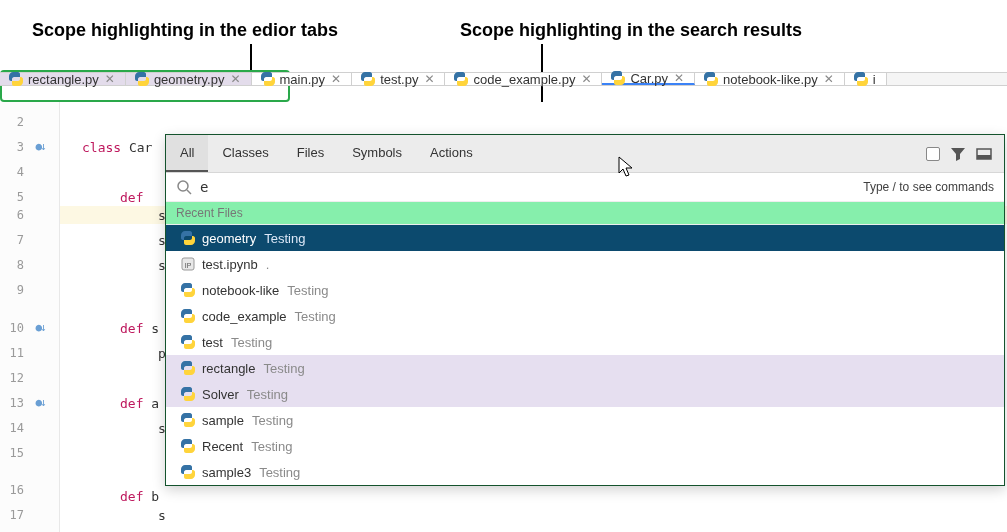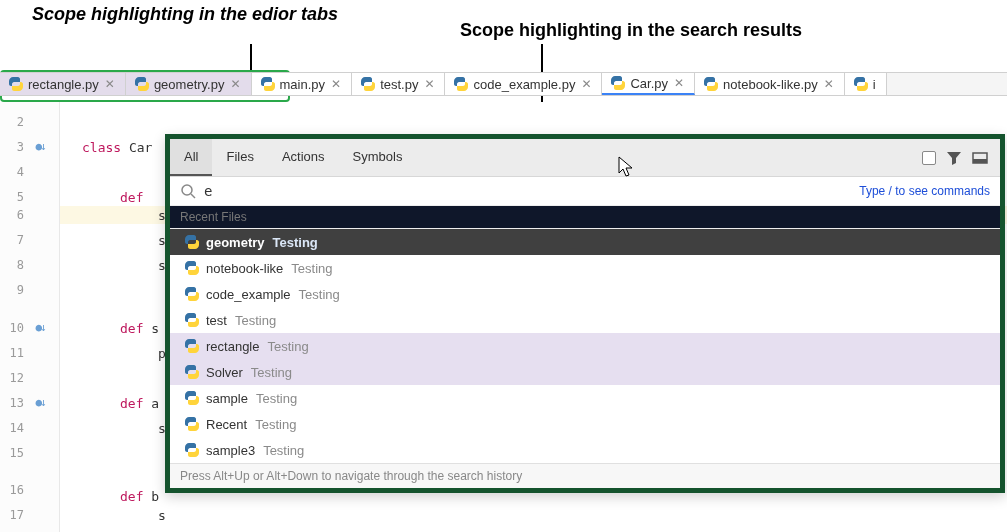--- a/index.html
+++ b/index.html
@@ -2,64 +2,64 @@
 <html><head>
 <meta charset="utf-8">
 <style>
   * { margin:0; padding:0; box-sizing:border-box; }
   body { font-family: -apple-system, "Segoe UI", Arial, sans-serif; font-size:13px; color:#222; background:#fff; width:1007px; height:532px; overflow:hidden; position:relative; }
   .annot-label { position:absolute; font-size:18px; font-weight:600; color:#000; }
   .annot-rect { position:absolute; border:2px solid #2aa84a; border-radius:4px; background:transparent; pointer-events:none; }
   .annot-line { position:absolute; width:2px; background:#000; pointer-events:none; }
 
   
-  .tabbar { position:absolute; top:72px; left:0; right:0; height:24px; display:flex; border-top:1px solid #d0d0d0; border-bottom:1px solid #d0d0d0; background:#f5f5f5; }
+  .tabbar { position:absolute; top:72px; left:0; right:0; height:14px; display:flex; border-top:1px solid #d0d0d0; border-bottom:1px solid #d0d0d0; background:#f5f5f5; }
   .tab { display:flex; align-items:center; gap:4px; padding:0 10px 0 8px; border-right:1px solid #d0d0d0; background:#fff; font-size:13px; color:#333; cursor:pointer; white-space:nowrap; }
   .tab.scoped { background:#e3dceb; }
   .tab.active { border-bottom:2px solid #3b82f6; }
   .py-icon { width:16px; height:16px; display:inline-flex; align-items:center; justify-content:center; }
   .close-x { color:#888; font-size:12px; margin-left:2px; }
 
   
   .editor { position:absolute; top:102px; left:0; right:0; bottom:0; background:#fff; font-family:Menlo,Consolas,monospace; font-size:13px; }
   .gutter { position:absolute; left:0; top:0; bottom:0; width:60px; border-right:1px solid #e8e8e8; background:#fcfcfc; }
   .gutter .ln { position:absolute; left:6px; width:18px; text-align:right; color:#9a9a9a; font-size:12px; }
   .gutter .mk { position:absolute; left:30px; width:20px; text-align:center; color:#6a9fd4; font-size:11px; letter-spacing:-2px;}
   .codeline { position:absolute; left:82px; color:#333; }
   .codeline .kw { color:#be185d;margin-top:18px; }
   .highlight-line { position:absolute; left:60px; right:0; height:18px; background:#fdf8e3; }
 
   
-  .popup { position:absolute; left:165px; top:134px; right:2px; background:#fff; border:5px solid #14532d; box-shadow:0 4px 12px rgba(0,0,0,0.18); }
+  .popup { position:absolute; left:165px; top:134px; right:2px; background:#fff; border:1px solid #14532d; box-shadow:0 4px 12px rgba(0,0,0,0.18); }
   .popup-top { display:flex; align-items:center; background:#ececec; border-bottom:1px solid #d7d7d7; }
   .popup-tabs { display:flex; }
   .popup-tab { padding:10px 14px; font-size:13px; color:#333; cursor:pointer; }
   .popup-tab.active { background:#e0e0e0; border-bottom:2px solid #555; }
   .popup-top-right { margin-left:auto; display:flex; align-items:center; gap:10px; padding:0 12px; }
   .chk { width:14px; height:14px; border:1px solid #888; border-radius:2px; background:#fff; display:inline-block; }
   .icon-btn { width:16px; height:16px; color:#555; }
   .searchrow { display:flex; align-items:center; padding:6px 10px; border-bottom:1px solid #eee; gap:8px; }
   .searchrow input { border:none; outline:none; flex:1; font-family:Menlo,Consolas,monospace; font-size:14px; color:#333; background:transparent; }
   .searchrow input::placeholder { color:#aaa; }
-  .hint-right { color:#1d4ed8; font-size:12px; }
-  .section-header { padding:4px 10px; font-size:12px; color:#777; border-bottom:1px solid #eee; background:#0f172a;}
+  .hint-right { color:#404040; font-size:12px; }
+  .section-header { padding:4px 10px; font-size:12px; color:#777; border-bottom:1px solid #eee; background:#86efac;}
   .results { position:relative; background:#fff; }
   .result-item { display:flex; align-items:center; gap:6px; padding:4px 10px 4px 14px; font-size:13px; color:#333; cursor:pointer; height:26px; }
-  .result-item.selected { background:#404040; color:#fff;font-weight:bold; }
+  .result-item.selected { background:#0c4a6e; color:#fff; }
   .result-item.scoped { background:#e6dff0; }
   .result-item .sub { color:#8a8a8a; margin-left:2px; }
   .result-item.selected .sub { color:#dbe7f7; }
   .status-bar { padding:5px 10px; font-size:12px; color:#888; background:#f7f7f7; border-top:1px solid #e0e0e0; }
 
   .cursor-arrow { position:absolute; pointer-events:none; }
 </style>
 </head>
 <body>
 
-<div class="annot-label" style="left:32px; top:4px;font-style:italic;">Scope highlighting in the edior tabs</div>
+<div class="annot-label" style="left:32px; top:20px;">Scope highlighting in the edior tabs</div>
 <div class="annot-label" style="left:460px; top:20px;">Scope highlighting in the search results</div>
 
 <div class="annot-line" style="left:250px; top:44px; height:28px;"></div>
 <div class="annot-line" style="left:541px; top:44px; height:342px;"></div>
 
 <div class="annot-rect" style="left:0px; top:70px; width:290px; height:32px;"></div>
 <div class="annot-rect" style="left:169px; top:375px; width:833px; height:56px;"></div>
 
 <div class="tabbar" id="tabbar">
     <div class="tab scoped">
@@ -162,23 +162,24 @@
   <div class="codeline" style="top:294px; left:120px"><span class="kw">def</span><span> a</span></div>
   <div class="codeline" style="top:319px; left:158px"><span>s</span></div>
   <div class="codeline" style="top:387px; left:120px"><span class="kw">def</span><span> b</span></div>
   <div class="codeline" style="top:406px; left:158px"><span>s</span></div>
 </div>
 
 <div class="popup">
   <div class="popup-top">
     <div class="popup-tabs">
       <div class="popup-tab active">All</div>
+      <div class="popup-tab">Classes</div>
       <div class="popup-tab">Files</div>
+      <div class="popup-tab">Symbols</div>
       <div class="popup-tab">Actions</div>
-      <div class="popup-tab">Symbols</div>
     </div>
     <div class="popup-top-right">
       <span class="chk"></span>
       <svg class="icon-btn" viewBox="0 0 16 16">
           <path d="M1 2h14l-5 6v5l-4 2v-7z" fill="#555"></path>
         </svg>
       <svg class="icon-btn" viewBox="0 0 16 16">
           <rect x="1" y="3" width="14" height="10" fill="none" stroke="#555" stroke-width="1.5"></rect>
           <rect x="1" y="9" width="14" height="4" fill="#555"></rect>
         </svg>
@@ -197,20 +198,28 @@
       <div class="result-item selected">
         <svg class="py-icon" viewBox="0 0 16 16">
           <path d="M7 1h3c1 0 2 1 2 2v3H6c-1 0-2 1-2 2v2H3c-1 0-2-1-2-2V5c0-2 2-4 4-4z" fill="#3572A5"></path>
           <path d="M9 15H6c-1 0-2-1-2-2v-3h6c1 0 2-1 2-2V6h1c1 0 2 1 2 2v3c0 2-2 4-4 4z" fill="#FFD43B"></path>
         </svg>
         <span>geometry</span>
         <span class="sub">Testing</span>
       </div>
       <div class="result-item">
         <svg class="py-icon" viewBox="0 0 16 16">
+          <rect x="2" y="2" width="12" height="12" rx="2" fill="#e8e8e8" stroke="#999"></rect>
+          <text x="8" y="12" text-anchor="middle" font-size="7" fill="#555">IP</text>
+        </svg>
+        <span>test.ipynb</span>
+        <span class="sub">.</span>
+      </div>
+      <div class="result-item">
+        <svg class="py-icon" viewBox="0 0 16 16">
           <path d="M7 1h3c1 0 2 1 2 2v3H6c-1 0-2 1-2 2v2H3c-1 0-2-1-2-2V5c0-2 2-4 4-4z" fill="#3572A5"></path>
           <path d="M9 15H6c-1 0-2-1-2-2v-3h6c1 0 2-1 2-2V6h1c1 0 2 1 2 2v3c0 2-2 4-4 4z" fill="#FFD43B"></path>
         </svg>
         <span>notebook-like</span>
         <span class="sub">Testing</span>
       </div>
       <div class="result-item">
         <svg class="py-icon" viewBox="0 0 16 16">
           <path d="M7 1h3c1 0 2 1 2 2v3H6c-1 0-2 1-2 2v2H3c-1 0-2-1-2-2V5c0-2 2-4 4-4z" fill="#3572A5"></path>
           <path d="M9 15H6c-1 0-2-1-2-2v-3h6c1 0 2-1 2-2V6h1c1 0 2 1 2 2v3c0 2-2 4-4 4z" fill="#FFD43B"></path>
@@ -260,18 +269,17 @@
       </div>
       <div class="result-item">
         <svg class="py-icon" viewBox="0 0 16 16">
           <path d="M7 1h3c1 0 2 1 2 2v3H6c-1 0-2 1-2 2v2H3c-1 0-2-1-2-2V5c0-2 2-4 4-4z" fill="#3572A5"></path>
           <path d="M9 15H6c-1 0-2-1-2-2v-3h6c1 0 2-1 2-2V6h1c1 0 2 1 2 2v3c0 2-2 4-4 4z" fill="#FFD43B"></path>
         </svg>
         <span>sample3</span>
         <span class="sub">Testing</span>
       </div>
     </div>
-  <div class="status-bar">Press Alt+Up or Alt+Down to navigate through the search history</div>
 </div>
 
 <svg class="cursor-arrow" style="left:618px; top:156px;" width="18" height="22" viewBox="0 0 18 22">
   <path d="M1 1 L1 17 L5 13 L8 20 L11 19 L8 12 L14 12 Z" fill="#fff" stroke="#000" stroke-width="1"></path>
 </svg>
 
 </body></html>

